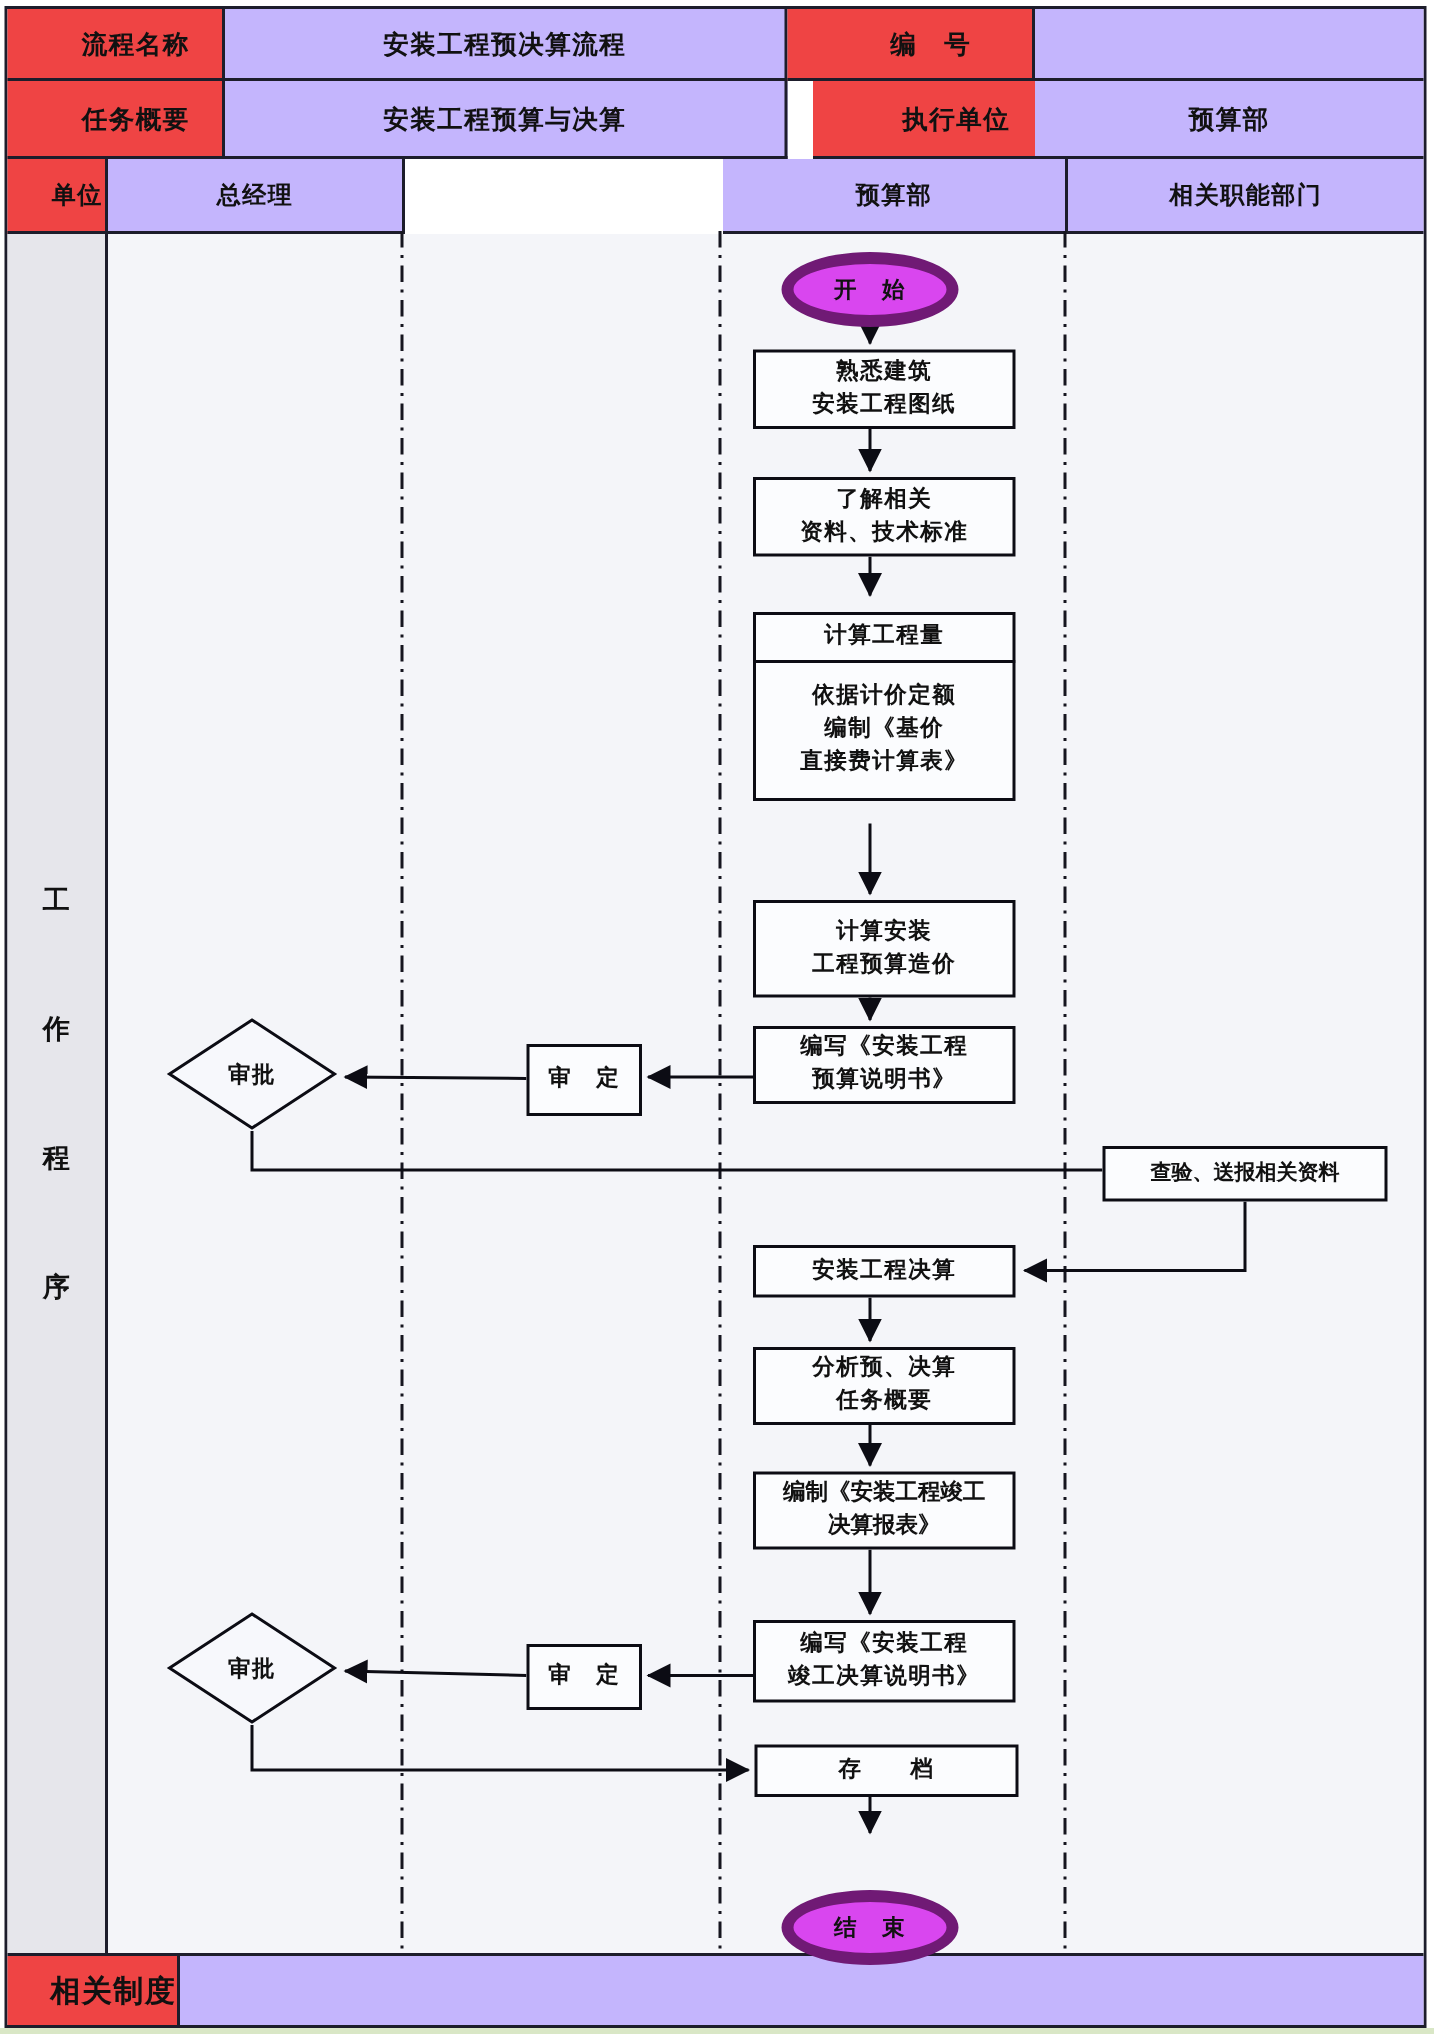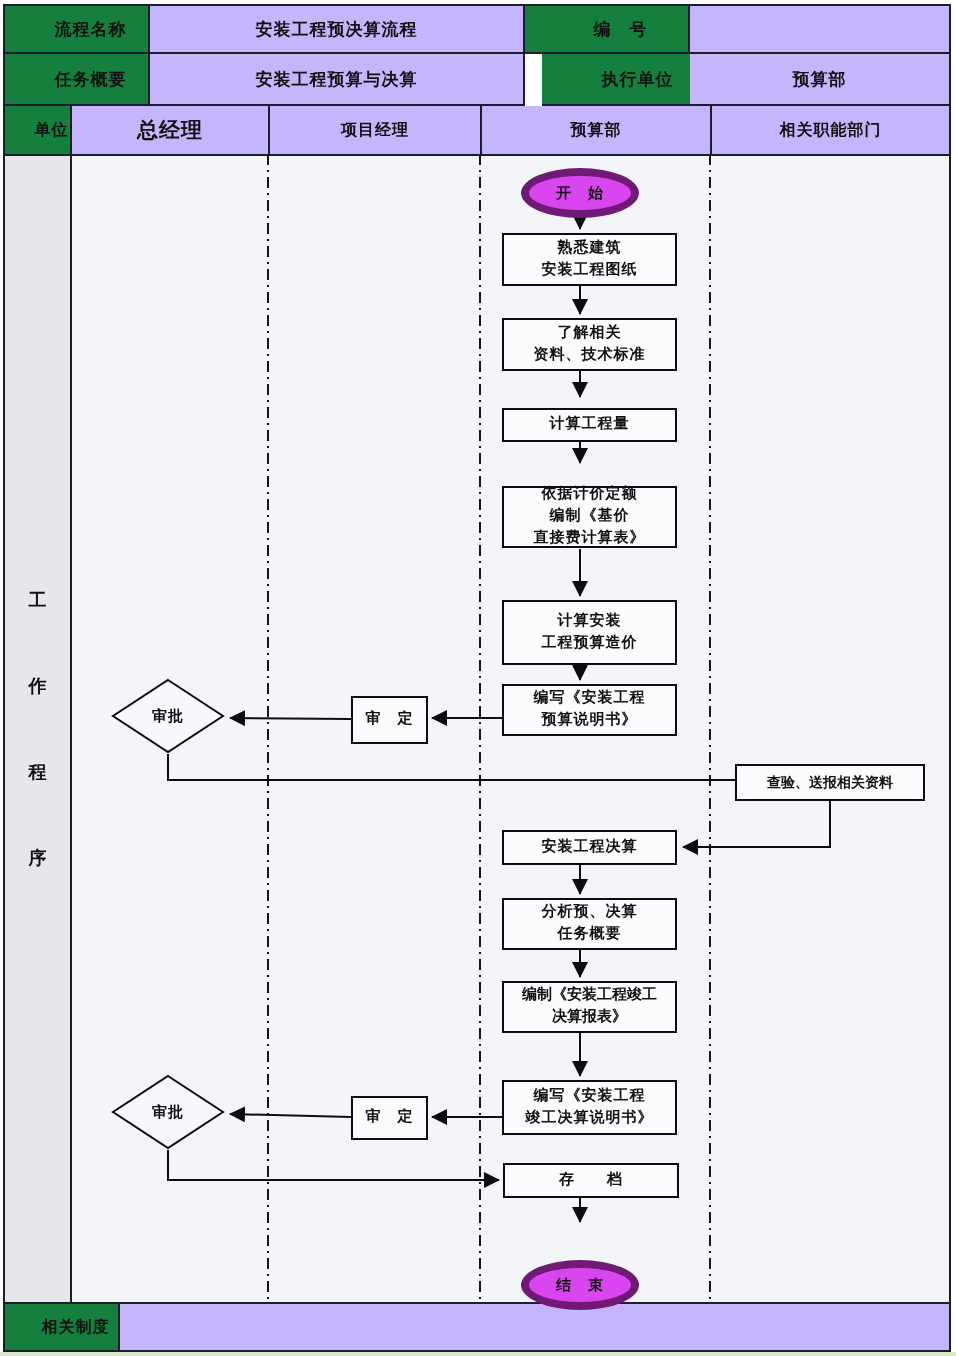--- a/index.html
+++ b/index.html
@@ -7,21 +7,21 @@
   body {
     font-family: "DejaVu Sans", "Liberation Sans", sans-serif;
     background: #ffffff;
     color: #111;
   }
   .page { position: relative; width: 956px; height: 1356px; background: #fff; overflow: hidden; }
 
   
   .tbl { position: absolute; left: 3px; top: 4px; width: 948px; height: 1348px; border: 2px solid #1d1d2b; background: #fff; }
   .cell { position: absolute; display: flex; align-items: center; justify-content: center; font-size: 17px; font-weight: 600; letter-spacing: 1px; white-space: pre; }
-  .cell.gray { background: #15803d; padding-left: 28px; }
+  .cell.gray { background: #ef4444; padding-left: 28px; }
   .cell.white { background: #c4b5fd; font-family: Liberation Serif, serif; }
   .bR { border-right: 2px solid #1d1d2b; }
   .bB { border-bottom: 2px solid #1d1d2b; }
 
   .laneArea { position: absolute; left: 67px; top: 150px; width: 877px; height: 1148px; background: #f4f5f9; border-bottom: 2px solid #1d1d2b; }
   .sideCol { position: absolute; left: 0; top: 150px; width: 67px; height: 1148px; background: #e6e6eb; border-right: 2px solid #1d1d2b; border-bottom: 2px solid #1d1d2b;
              display: flex; flex-direction: column; align-items: center; justify-content: center; gap: 62px; font-size: 18px; font-weight: 600; }
 
   
   svg.overlay { position: absolute; left: 0; top: 0; width: 956px; height: 1356px; pointer-events: none; }
@@ -47,34 +47,33 @@
     <div class="cell white bR bB" style="left:145px;top:0;width:375px;height:48px">安装工程预决算流程</div>
     <div class="cell gray bR bB" style="left:520px;top:0;width:165px;height:48px">编　号</div>
     <div class="cell white bB" style="left:685px;top:0;width:259px;height:48px"></div>
 
     <div class="cell gray bR bB" style="left:0;top:48px;width:145px;height:52px">任务概要</div>
     <div class="cell white bR bB" style="left:145px;top:48px;width:375px;height:52px">安装工程预算与决算</div>
     <div class="cell gray bR bB" style="left:537px;top:48px;width:165px;height:52px">执行单位</div>
     <div class="cell white bB" style="left:685px;top:48px;width:259px;height:52px">预算部</div>
 
     <div class="cell gray bR bB" style="left:0;top:100px;width:67px;height:50px;font-size:16px">单位</div>
-    <div class="cell white bR bB" style="left:67px;top:100px;width:198px;height:50px;font-size:21px">总经理</div>
-    <div class="cell white bR bB" style="left:265px;top:100px;width:212px;height:50px;font-size:16px">项目经理</div>
+    <div class="cell white bR bB" style="left:67px;top:100px;width:198px;height:50px;font-size:16px">总经理</div>
     <div class="cell white bR bB" style="left:477px;top:100px;width:230px;height:50px;font-size:16px">预算部</div>
     <div class="cell white bB" style="left:707px;top:100px;width:237px;height:50px;font-size:16px">相关职能部门</div>
 
     <div class="sideCol">
       <span>工</span>
       <span>作</span>
       <span>程</span>
       <span>序</span>
     </div>
     <div class="laneArea"></div>
 
-    <div class="cell gray bR" style="left:0;top:1298px;width:115px;height:46px;font-size:16px">相关制度</div>
+    <div class="cell gray bR" style="left:0;top:1298px;width:115px;height:46px;font-size:20px">相关制度</div>
     <div class="cell white" style="left:115px;top:1298px;width:829px;height:46px"></div>
   </div>
 
   <svg class="overlay" viewBox="0 0 956 1356">
     <defs>
       <marker id="arr" markerWidth="9" markerHeight="9" refX="7.5" refY="4" orient="auto">
         <polygon points="0,0 8,4 0,8" fill="#0c0c14"></polygon>
       </marker>
     </defs>
 
@@ -108,21 +107,21 @@
   <div class="node oval" style="left:521px;top:168px;width:118px;height:50px">开　始</div>
 
   <div class="node rect" style="left:502px;top:233px;width:175px;height:53px">熟悉建筑
 安装工程图纸</div>
 
   <div class="node rect" style="left:502px;top:318px;width:175px;height:53px">了解相关
 资料、技术标准</div>
 
   <div class="node rect" style="left:502px;top:408px;width:175px;height:34px">计算工程量</div>
 
-  <div class="node rect" style="left:502px;top:486px;width:175px;height:62px">依据计价定额
+  <div class="node rect" style="left:502px;top:440px;width:175px;height:94px">依据计价定额
 编制《基价
 直接费计算表》</div>
 
   <div class="node rect" style="left:502px;top:600px;width:175px;height:65px">计算安装
 工程预算造价</div>
 
   <div class="node rect" style="left:502px;top:684px;width:175px;height:52px">编写《安装工程
 预算说明书》</div>
 
   <div class="node rect" style="left:351px;top:696px;width:77px;height:48px">审　定</div>

